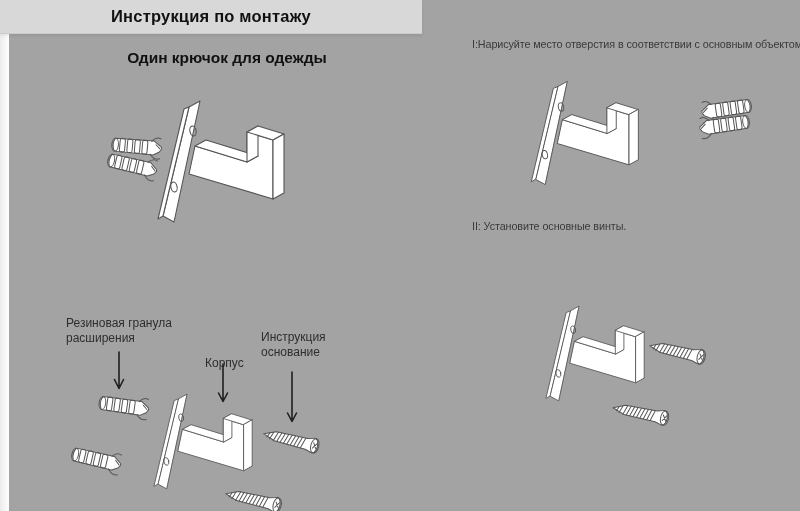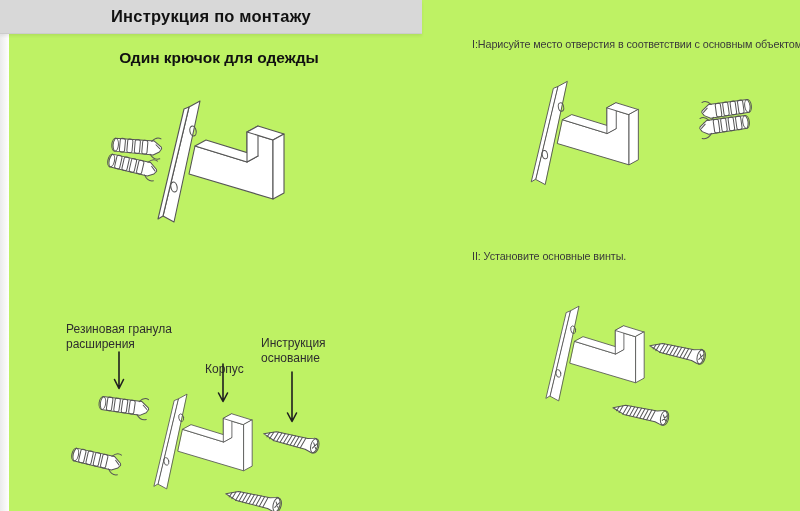--- a/index.html
+++ b/index.html
@@ -3,50 +3,50 @@
 <meta charset="utf-8">
 <style>
   :root{
     --bar-bg:#d8d8d8;
     --line:#555555;
     --text:#3a3a3a;
   }
   *{margin:0;padding:0;box-sizing:border-box;}
   html,body{width:800px;height:511px;background:#ffffff;overflow:hidden;}
   .page{
-    position:relative;width:800px;height:511px;background:#bef264;
+    position:relative;width:800px;height:511px;background:#a3a3a3;
     font-family:"Liberation Sans",sans-serif;color:var(--text);
   }
   .left-edge{
     position:absolute;left:0;top:0;width:9px;height:511px;
     background:linear-gradient(to right,#ebebeb,#ffffff);
   }
   .title-bar{
     position:absolute;left:0;top:0;width:422px;height:34px;
     background:var(--bar-bg);
     border-bottom:1px solid #cccccc;
     box-shadow:0 2px 3px rgba(0,0,0,0.07);
     display:flex;align-items:center;justify-content:center;
   }
   .title-bar .title{
     font-size:16.5px;font-weight:bold;color:#111;letter-spacing:0.2px;
   }
   .subtitle{
-    position:absolute;left:14px;top:49px;width:410px;text-align:center;
+    position:absolute;left:22px;top:49px;width:410px;text-align:center;
     font-size:15.5px;font-weight:bold;color:#111;
   }
   .step-text{
     position:absolute;left:472px;width:326px;
     font-size:10.8px;line-height:16px;color:var(--text);
     letter-spacing:-0.1px;white-space:nowrap;
   }
   .step-1{top:36px;}
-  .step-2{top:248px;}
+  .step-2{top:218px;}
   .part-label{
-    position:absolute;font-size:12px;line-height:15px;color:#2e2e2e;margin-top:6px;
+    position:absolute;font-size:12px;line-height:15px;color:#2e2e2e;
   }
   .label-granule{left:66px;top:316px;width:122px;}
   .label-body{left:205px;top:356px;width:80px;}
   .label-base{left:261px;top:330px;width:96px;}
   svg.art{position:absolute;left:0;top:0;pointer-events:none;}
 </style>
 </head>
 <body>
 
 <div class="page">

